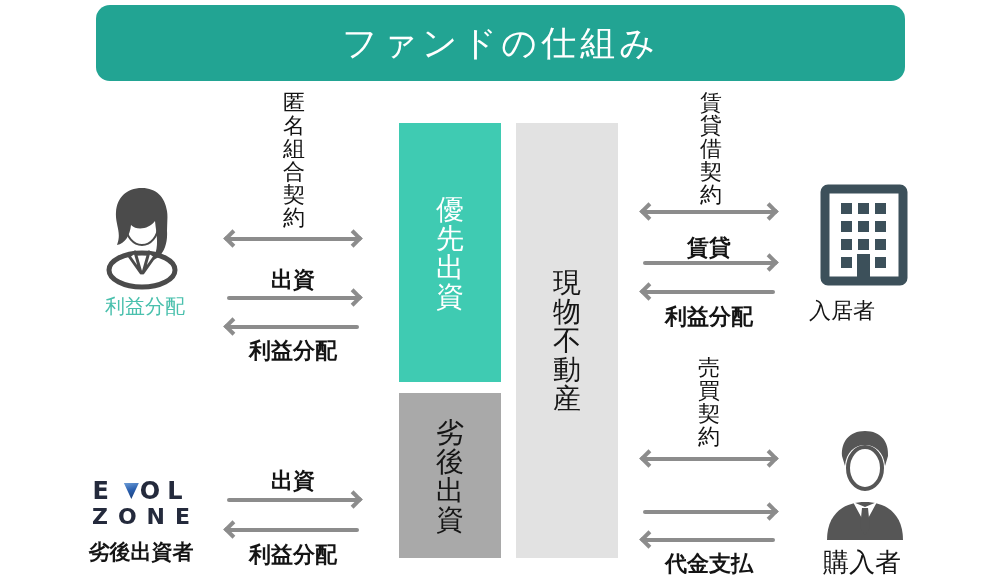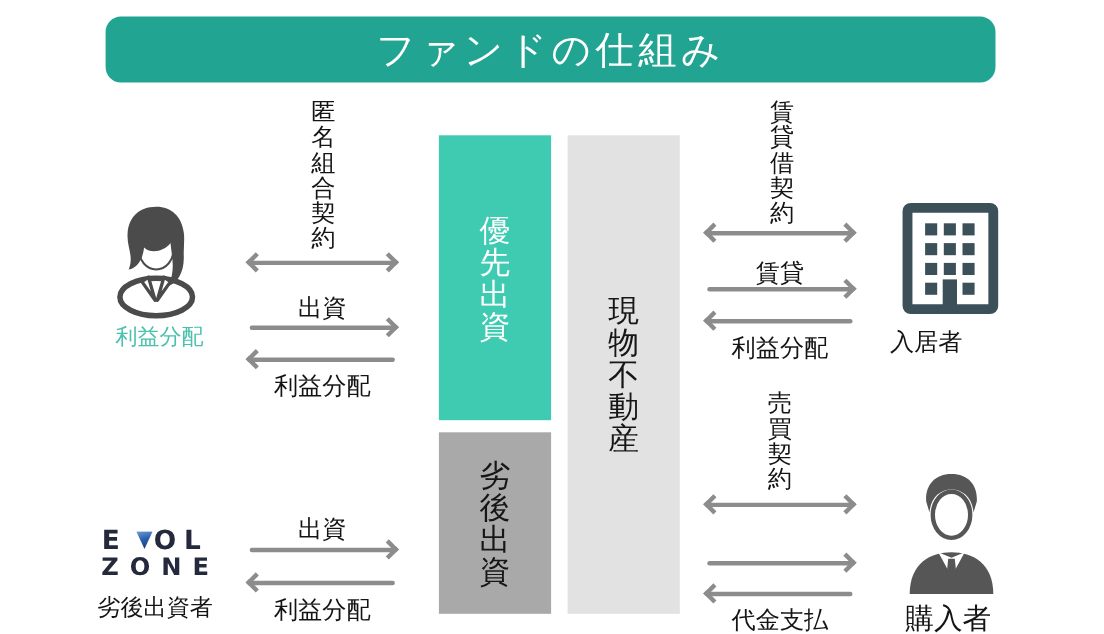--- a/index.html
+++ b/index.html
@@ -14,61 +14,61 @@
     --building-slate:#3c505a;
     --logo-navy:#242a3c;
   }
   html,body{margin:0;padding:0;background:#ffffff;}
   #canvas{
     position:relative;width:1004px;height:576px;background:#ffffff;overflow:hidden;
     font-family:"DejaVu Sans","Liberation Sans",sans-serif;color:var(--ink);
   }
   
   .banner{
-    position:absolute;left:96px;top:15px;width:809px;height:60px;
+    position:absolute;left:96px;top:5px;width:809px;height:76px;
     background:var(--banner-teal);border-radius:14px;
     display:flex;align-items:center;justify-content:center;text-align:right;
   }
   .banner h1{
     margin:0;color:#ffffff;font-size:35px;font-weight:500;letter-spacing:4px;
   }
   
   .cbox{position:absolute;display:flex;align-items:center;justify-content:center;}
   .box-priority{left:399px;top:123px;width:102px;height:259px;background:var(--box-teal);}
   .box-subordinated{left:399px;top:393px;width:102px;height:165px;background:var(--box-gray);}
   .box-property{left:516px;top:123px;width:102px;height:435px;background:var(--box-light);}
   .vtext{white-space:pre;text-align:center;}
   .boxtext{font-size:28px;line-height:29px;font-weight:500;}
   .box-priority .boxtext{color:#ffffff;}
   .box-subordinated .boxtext,.box-property .boxtext{color:#161616;}
   
   .vlabel{position:absolute;width:26px;font-size:22px;line-height:23px;font-weight:500;color:var(--ink);}
   
-  .hlabel{position:absolute;width:138px;text-align:center;font-size:22px;font-weight:400;color:var(--ink);}
+  .hlabel{position:absolute;width:138px;text-align:center;font-size:22px;font-weight:700;color:var(--ink);}
   
   .arrow{position:absolute;width:138px;height:18px;}
   .arrow .shaft{position:absolute;left:3px;right:3px;top:7px;height:4px;background:var(--arrow-gray);border-radius:2px;}
   .arrow .head{position:absolute;top:2px;width:13px;height:13px;box-sizing:border-box;}
   .arrow .head.hr{right:2px;border-top:4px solid var(--arrow-gray);border-right:4px solid var(--arrow-gray);transform:rotate(45deg);}
   .arrow .head.hl{left:2px;border-left:4px solid var(--arrow-gray);border-bottom:4px solid var(--arrow-gray);transform:rotate(45deg);}
   
   .actor-svg{position:absolute;}
   .teal-label{position:absolute;left:73px;top:291px;width:144px;text-align:center;color:var(--label-teal);font-size:20px;font-weight:500;line-height:30px;}
   .tenant-label{position:absolute;left:809px;top:296px;width:110px;text-align:left;font-size:22px;font-weight:500;}
   .purchaser-label{position:absolute;left:806px;top:545px;width:112px;text-align:center;font-size:26px;font-weight:500;}
   
   .logo{position:absolute;left:80px;top:479px;width:122px;}
   .logo-line1{display:flex;align-items:center;justify-content:center;gap:7px;font-size:24px;font-weight:bold;color:var(--logo-navy);letter-spacing:7px;line-height:24px;}
   .logo-line1 .lchar{letter-spacing:7px;text-indent:0;}
   .logo-v{display:inline-block;width:17px;height:16px;margin-right:-7px;
     background:linear-gradient(165deg,#6f9fd8 0%,#2a5fae 45%,#16386f 100%);
     clip-path:polygon(6% 0,94% 0,50% 100%);
     color:transparent;font-size:2px;overflow:hidden;}
   .logo-line2{margin-top:3px;text-align:center;font-size:22px;font-weight:bold;color:var(--logo-navy);letter-spacing:10px;text-indent:10px;line-height:22px;}
-  .sub-label{position:absolute;left:76px;top:538px;width:130px;text-align:center;font-size:21px;font-weight:400;}
+  .sub-label{position:absolute;left:76px;top:538px;width:130px;text-align:center;font-size:21px;font-weight:700;}
 </style>
 </head>
 <body>
 
 <div id="canvas">
 
   <div class="banner">
     <h1>ファンドの仕組み</h1>
   </div>
 

